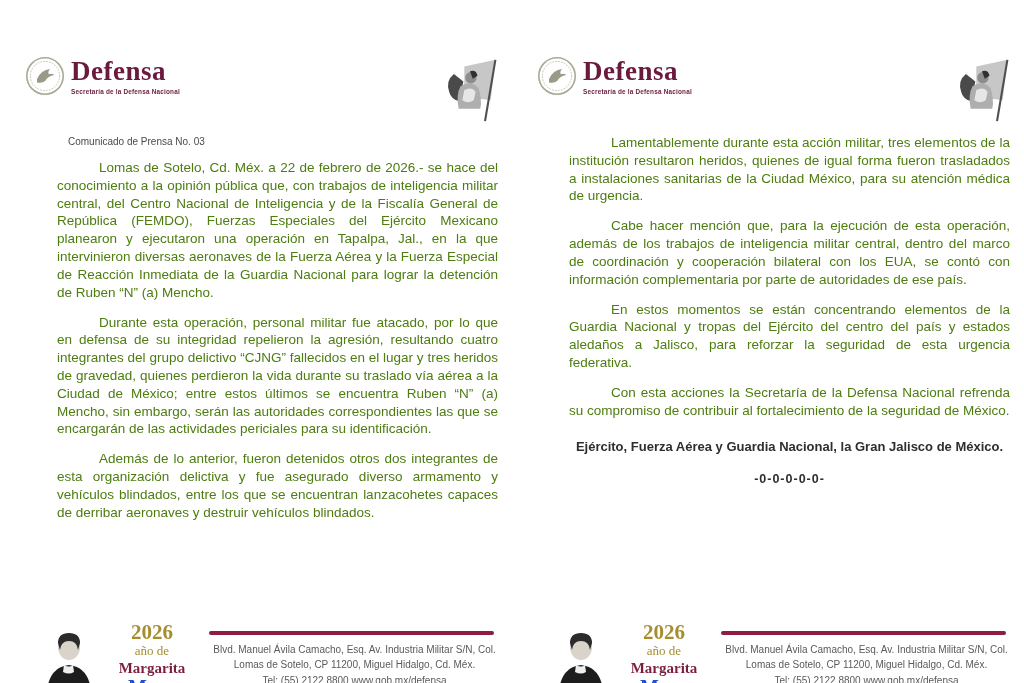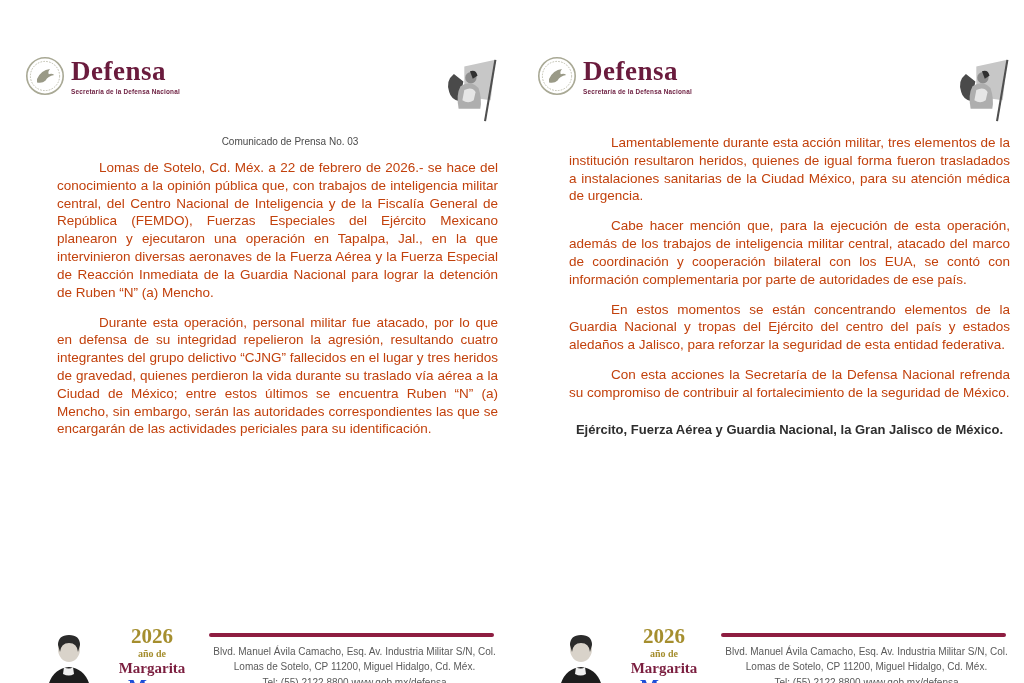--- a/index.html
+++ b/index.html
@@ -9,36 +9,36 @@
 
   
   .hdr{display:flex;justify-content:space-between;align-items:flex-start;margin:28px 10px 0 25px;height:68px;}
   .brand{display:flex;align-items:flex-start;}
   .seal svg{display:block;}
   .wordwrap{display:flex;flex-direction:column;margin-left:6px;margin-top:2px;}
   .word{font-family:"Liberation Serif",serif;font-weight:bold;font-size:27px;line-height:1;color:#6a1b3d;letter-spacing:0.5px;}
   .sub{font-size:6.4px;font-weight:bold;color:#6a1b3d;margin-top:3px;letter-spacing:0.2px;}
   .flagfig svg{display:block;}
 
-  .kicker{margin:12px 0 0 68px;font-size:10px;color:#4a4a4a;text-align:center;}
+  .kicker{margin:12px 0 0 68px;font-size:10px;color:#4a4a4a;}
 
   .title{margin:12px auto 0 auto;max-width:430px;font-size:14.5px;font-weight:bold;color:#2e2e2e;text-align:center;line-height:1.35;}
 
-  .body{margin:12px 14px 0 57px;font-size:13.5px;line-height:1.32;color:#c2410c;text-align:justify;text-indent:42px;}
+  .body{margin:12px 14px 0 57px;font-size:13.5px;line-height:1.32;color:#4d7c0f;text-align:justify;text-indent:42px;}
   .page2-first{margin-top:10px;}
 
   .closing{margin:20px 14px 0 57px;font-size:13px;font-weight:bold;color:#2e2e2e;text-align:center;text-indent:0;}
   .endmark{margin:18px 14px 0 57px;font-size:12.5px;font-weight:bold;color:#2e2e2e;text-align:center;letter-spacing:1px;}
 
   
   .ftr{margin:auto 12px 14px 33px;display:flex;align-items:center;text-align:center;}
   .portrait svg{display:block;}
   .yearblock{display:flex;flex-direction:column;align-items:center;margin-left:6px;width:82px;font-family:"Liberation Serif",serif;}
   .y{font-size:21px;font-weight:bold;color:#a58e2e;line-height:1;}
-  .yc{font-size:10px;font-weight:bold;color:#a58e2e;line-height:1.3;}
+  .yc{font-size:13px;font-weight:normal;color:#a58e2e;line-height:1.3;}
   .nm1{font-size:15px;font-weight:bold;color:#7b1e3f;line-height:1.15;}
   .nm2{font-size:20px;font-weight:bold;color:#1d4ed8;line-height:1;}
   .ftrright{flex:1;margin-left:16px;}
   .rule{height:4px;background:#8e1d41;border-radius:2px;margin:0 6px 7px 0;}
   .addr{margin:0;font-size:10px;line-height:1.55;color:#5a5a5a;}
 </style>
 </head>
 <body>
 
 <div class="spread">
@@ -69,20 +69,21 @@
           <path d="M30 35 q8 -4 12 2 l-2 9 q-6 4 -12 0 z" fill="#e6e6e6"></path>
         </svg>
       </span>
     </header>
 
     <div class="kicker">Comunicado de Prensa No. 03</div>
 
 
     <p class="body">Lomas de Sotelo, Cd. Méx. a 22 de febrero de 2026.- se hace del conocimiento a la opinión pública que, con trabajos de inteligencia militar central, del Centro Nacional de Inteligencia y de la Fiscalía General de República (FEMDO), Fuerzas Especiales del Ejército Mexicano planearon y ejecutaron una operación en Tapalpa, Jal., en la que intervinieron diversas aeronaves de la Fuerza Aérea y la Fuerza Especial de Reacción Inmediata de la Guardia Nacional para lograr la detención de Ruben “N” (a) Mencho.</p>
     <p class="body">Durante esta operación, personal militar fue atacado, por lo que en defensa de su integridad repelieron la agresión, resultando cuatro integrantes del grupo delictivo “CJNG” fallecidos en el lugar y tres heridos de gravedad, quienes perdieron la vida durante su traslado vía aérea a la Ciudad de México; entre estos últimos se encuentra Ruben “N” (a) Mencho, sin embargo, serán las autoridades correspondientes las que se encargarán de las actividades periciales para su identificación.</p>
+    <p class="body">Además de lo anterior, fueron detenidos otros dos integrantes de esta organización delictiva y fue asegurado diverso armamento y vehículos blindados, entre los que se encuentran lanzacohetes capaces de derribar aeronaves y destruir vehículos blindados.</p>
 
     <footer class="ftr">
       <span class="portrait">
         <svg width="72" height="62" viewBox="0 0 72 62">
           <ellipse cx="36" cy="19" rx="11" ry="13" fill="#d9d3ca"></ellipse>
           <path d="M25 15 q0 -10 11 -10 q11 0 11 10 l-2 7 q-1 -9 -9 -9 q-8 0 -9 9 z" fill="#2b2b2b"></path>
           <path d="M14 62 q3 -23 22 -25 q19 2 22 25 z" fill="#1d1d1d"></path>
           <path d="M31 37 q5 3 9 0 l1 7 q-5 3 -11 0 z" fill="#efefef"></path>
         </svg>
       </span>
@@ -121,25 +122,26 @@
           <path d="M19 18 q-9 7 -5 19 q2 8 11 10 l4 -21 z" fill="#4a4a4a"></path>
           <circle cx="37" cy="22" r="6" fill="#8d8d8d"></circle>
           <path d="M36 15 q7 -2 8 5 l-5 3 z" fill="#2f2f2f"></path>
           <path d="M26 31 q11 -7 19 2 q4 11 2 22 l-23 0 q-3 -15 2 -24 z" fill="#aeaeae"></path>
           <path d="M30 35 q8 -4 12 2 l-2 9 q-6 4 -12 0 z" fill="#e6e6e6"></path>
         </svg>
       </span>
     </header>
 
     <p class="body page2-first">Lamentablemente durante esta acción militar, tres elementos de la institución resultaron heridos, quienes de igual forma fueron trasladados a instalaciones sanitarias de la Ciudad México, para su atención médica de urgencia.</p>
-    <p class="body">Cabe hacer mención que, para la ejecución de esta operación, además de los trabajos de inteligencia militar central, atacado del marco de coordinación y cooperación bilateral con los EUA, se contó con información complementaria por parte de autoridades de ese país.</p>
-    <p class="body">En estos momentos se están concentrando elementos de la Guardia Nacional y tropas del Ejército del centro del país y estados aledaños a Jalisco, para reforzar la seguridad de esta entidad federativa.</p>
+    <p class="body">Cabe hacer mención que, para la ejecución de esta operación, además de los trabajos de inteligencia militar central, dentro del marco de coordinación y cooperación bilateral con los EUA, se contó con información complementaria por parte de autoridades de ese país.</p>
+    <p class="body">En estos momentos se están concentrando elementos de la Guardia Nacional y tropas del Ejército del centro del país y estados aledaños a Jalisco, para reforzar la seguridad de esta urgencia federativa.</p>
     <p class="body">Con esta acciones la Secretaría de la Defensa Nacional refrenda su compromiso de contribuir al fortalecimiento de la seguridad de México.</p>
 
     <p class="closing">Ejército, Fuerza Aérea y Guardia Nacional, la Gran Jalisco de México.</p>
+    <p class="endmark">-0-0-0-0-0-</p>
 
     <footer class="ftr">
       <span class="portrait">
         <svg width="72" height="62" viewBox="0 0 72 62">
           <ellipse cx="36" cy="19" rx="11" ry="13" fill="#d9d3ca"></ellipse>
           <path d="M25 15 q0 -10 11 -10 q11 0 11 10 l-2 7 q-1 -9 -9 -9 q-8 0 -9 9 z" fill="#2b2b2b"></path>
           <path d="M14 62 q3 -23 22 -25 q19 2 22 25 z" fill="#1d1d1d"></path>
           <path d="M31 37 q5 3 9 0 l1 7 q-5 3 -11 0 z" fill="#efefef"></path>
         </svg>
       </span>

